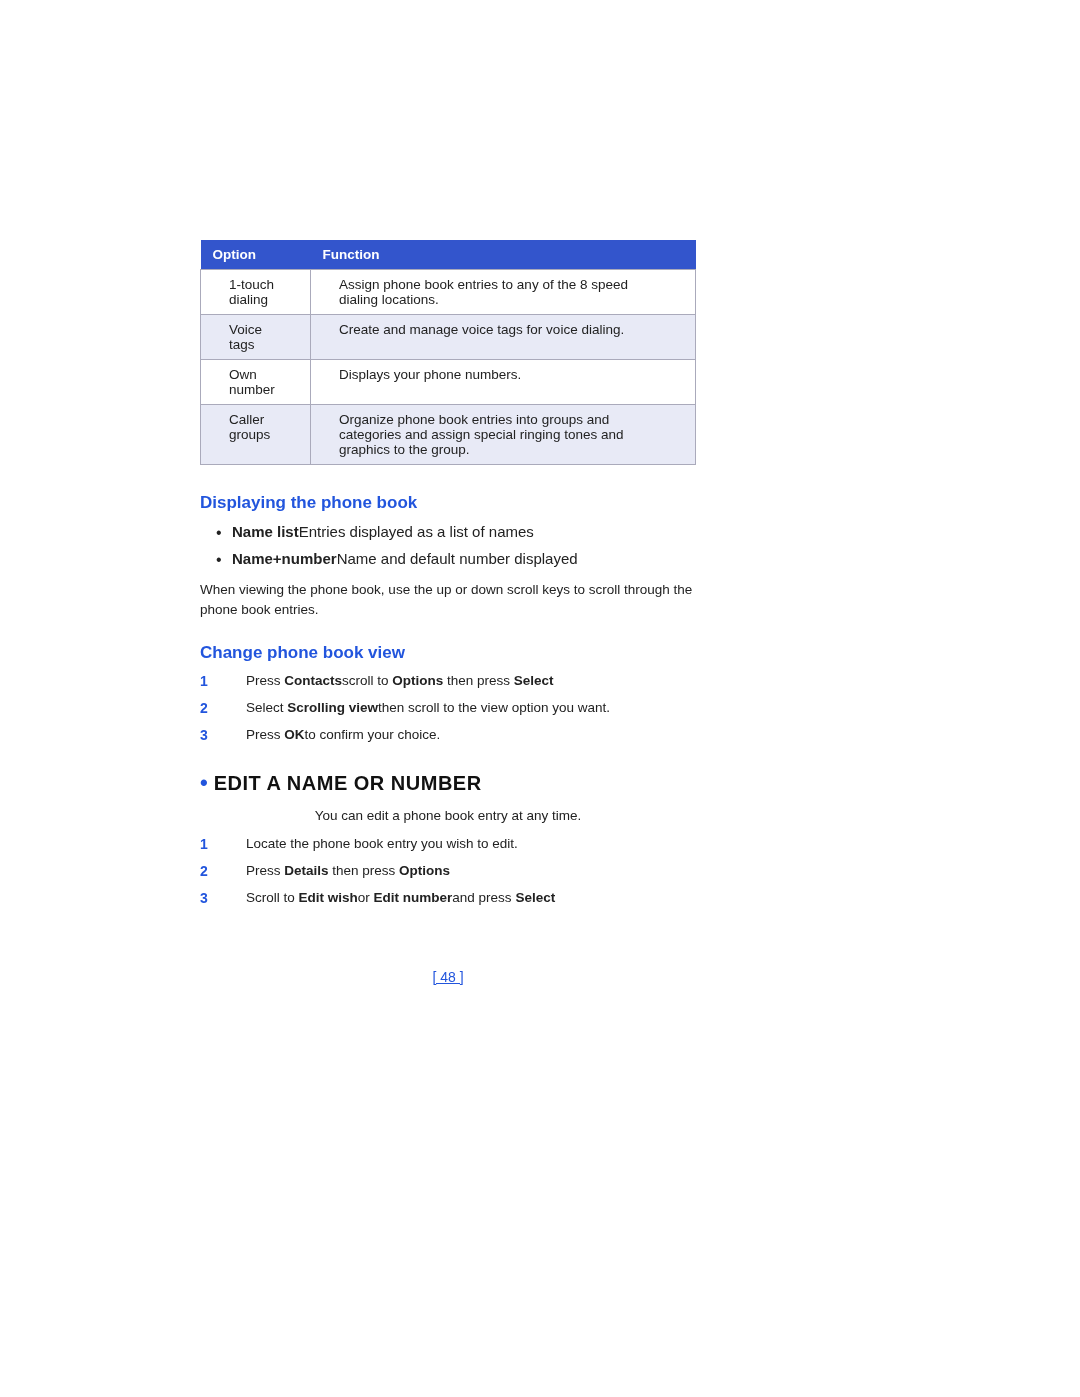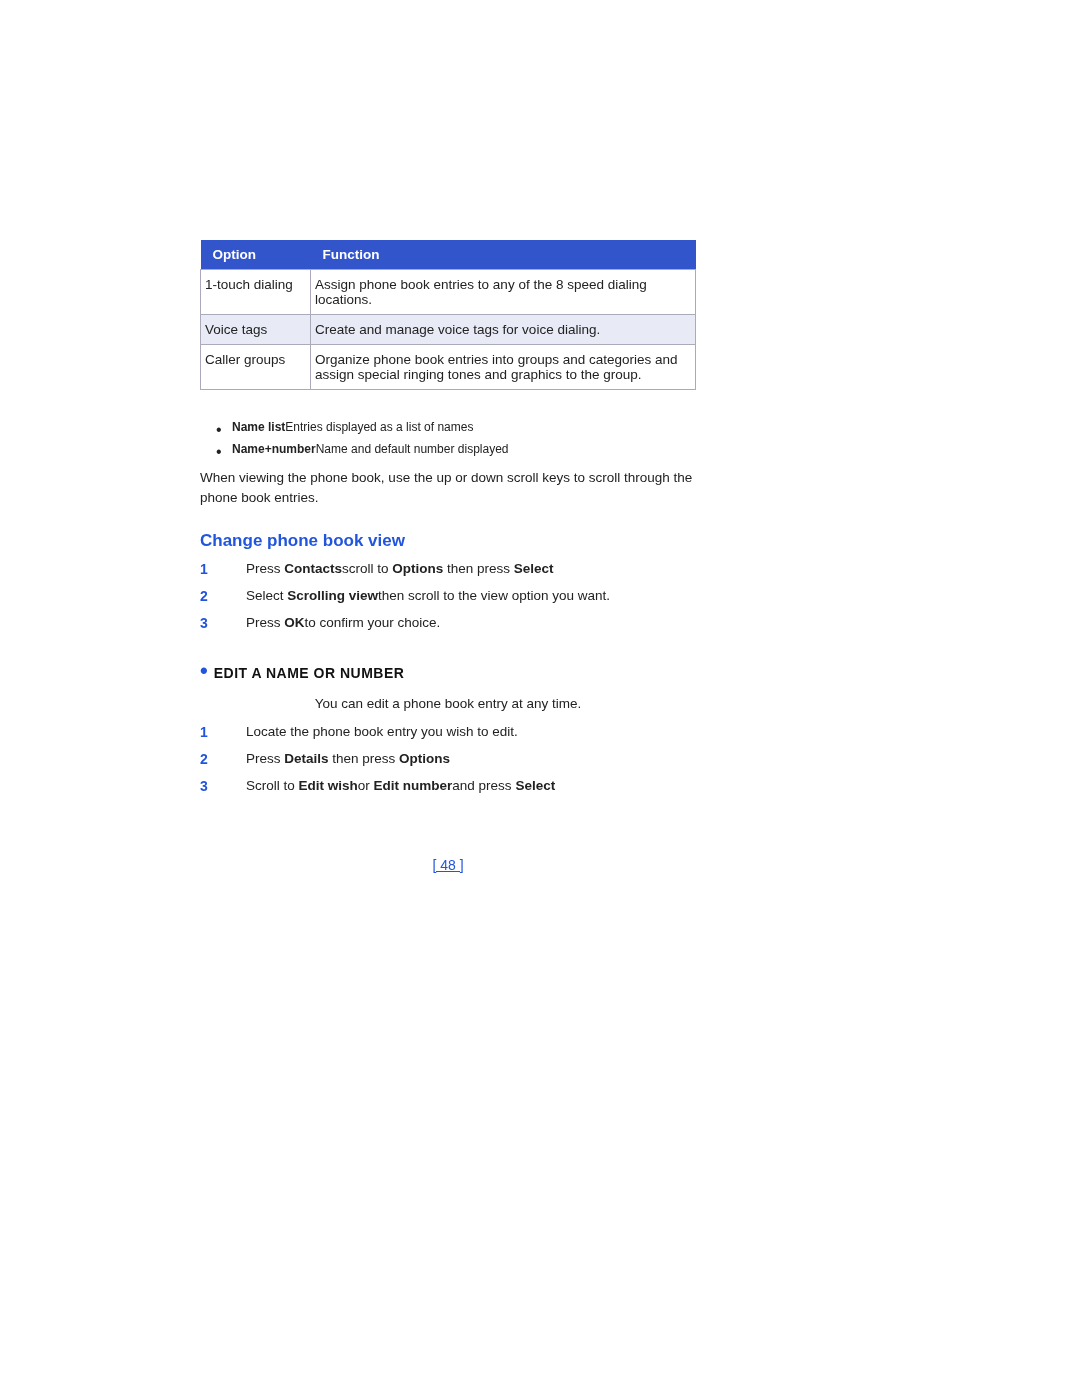--- a/index.html
+++ b/index.html
@@ -30,21 +30,21 @@
     .options-table th {
       background: #3355cc;
       color: #ffffff;
       font-weight: bold;
       padding: 7px 12px;
       text-align: left;
       font-size: 13.5px;
     }
     .options-table td {
       border: 1px solid #aab;
-      padding: 7px 4px;
+      padding: 7px 28px;
       vertical-align: top;
       margin-top: 28px;
     }
     .options-table tr:nth-child(even) td {
       background: #e8eaf6;
     }
     .options-table tr:nth-child(odd) td {
       background: #ffffff;
     }
     .col-option { width: 110px; font-weight: normal; }
@@ -59,21 +59,21 @@
       margin-top: 0;
     }
     .section-heading-bullet {
       font-size: 19px;
       font-weight: bold;
       color: #111;
       margin-bottom: 10px;
       margin-top: 24px;
     }
     .section-heading-bullet .bullet-text {
-      font-size: 14px;
+      font-size: 20px;
       font-weight: bold;
       color: #111;
       letter-spacing: 0.5px;
       text-transform: uppercase;
     }
     .bullet-blue {
       color: #2255dd;
       font-size: 22px;
       margin-right: 6px;
     }
@@ -84,21 +84,21 @@
       margin-bottom: 10px;
       line-height: 1.5;
     }
 
     
     .bullet-list {
       list-style: none;
       margin: 0 0 10px 16px;
     }
     .bullet-list li {
-      font-size: 12px;
+      font-size: 15px;
       margin-bottom: 4px;
       line-height: 1.5;
       position: relative;
       padding-left: 16px;
     }
     .bullet-list li::before {
       content: "•";
       position: absolute;
       left: 0;
       color: #222;
@@ -173,27 +173,32 @@
     <tbody id="table-body">
     <tr>
           <td class="col-option">1-touch dialing</td>
           <td>Assign phone book entries to any of the 8 speed dialing locations.</td>
         </tr>
         <tr>
           <td class="col-option">Voice tags</td>
           <td>Create and manage voice tags for voice dialing.</td>
         </tr>
         <tr>
+          <td class="col-option">Own number</td>
+          <td>Displays your phone numbers.</td>
+        </tr>
+        <tr>
           <td class="col-option">Caller groups</td>
           <td>Organize phone book entries into groups and categories and assign special ringing tones and graphics to the group.</td>
         </tr>
       </tbody>
   </table>
 
   <div class="section-divider">
+    <h2 class="section-heading">Displaying the phone book</h2>
     <ul class="bullet-list">
       <li>
         <span class="bold-inline">Name list</span><span>Entries displayed as a list of names</span>
       </li>
       <li>
         <span class="bold-inline">Name+number</span><span>Name and default number displayed</span>
       </li>
     </ul>
     <p class="scroll-note">When viewing the phone book, use the up or down scroll keys to scroll through the phone book entries.</p>
   </div>

